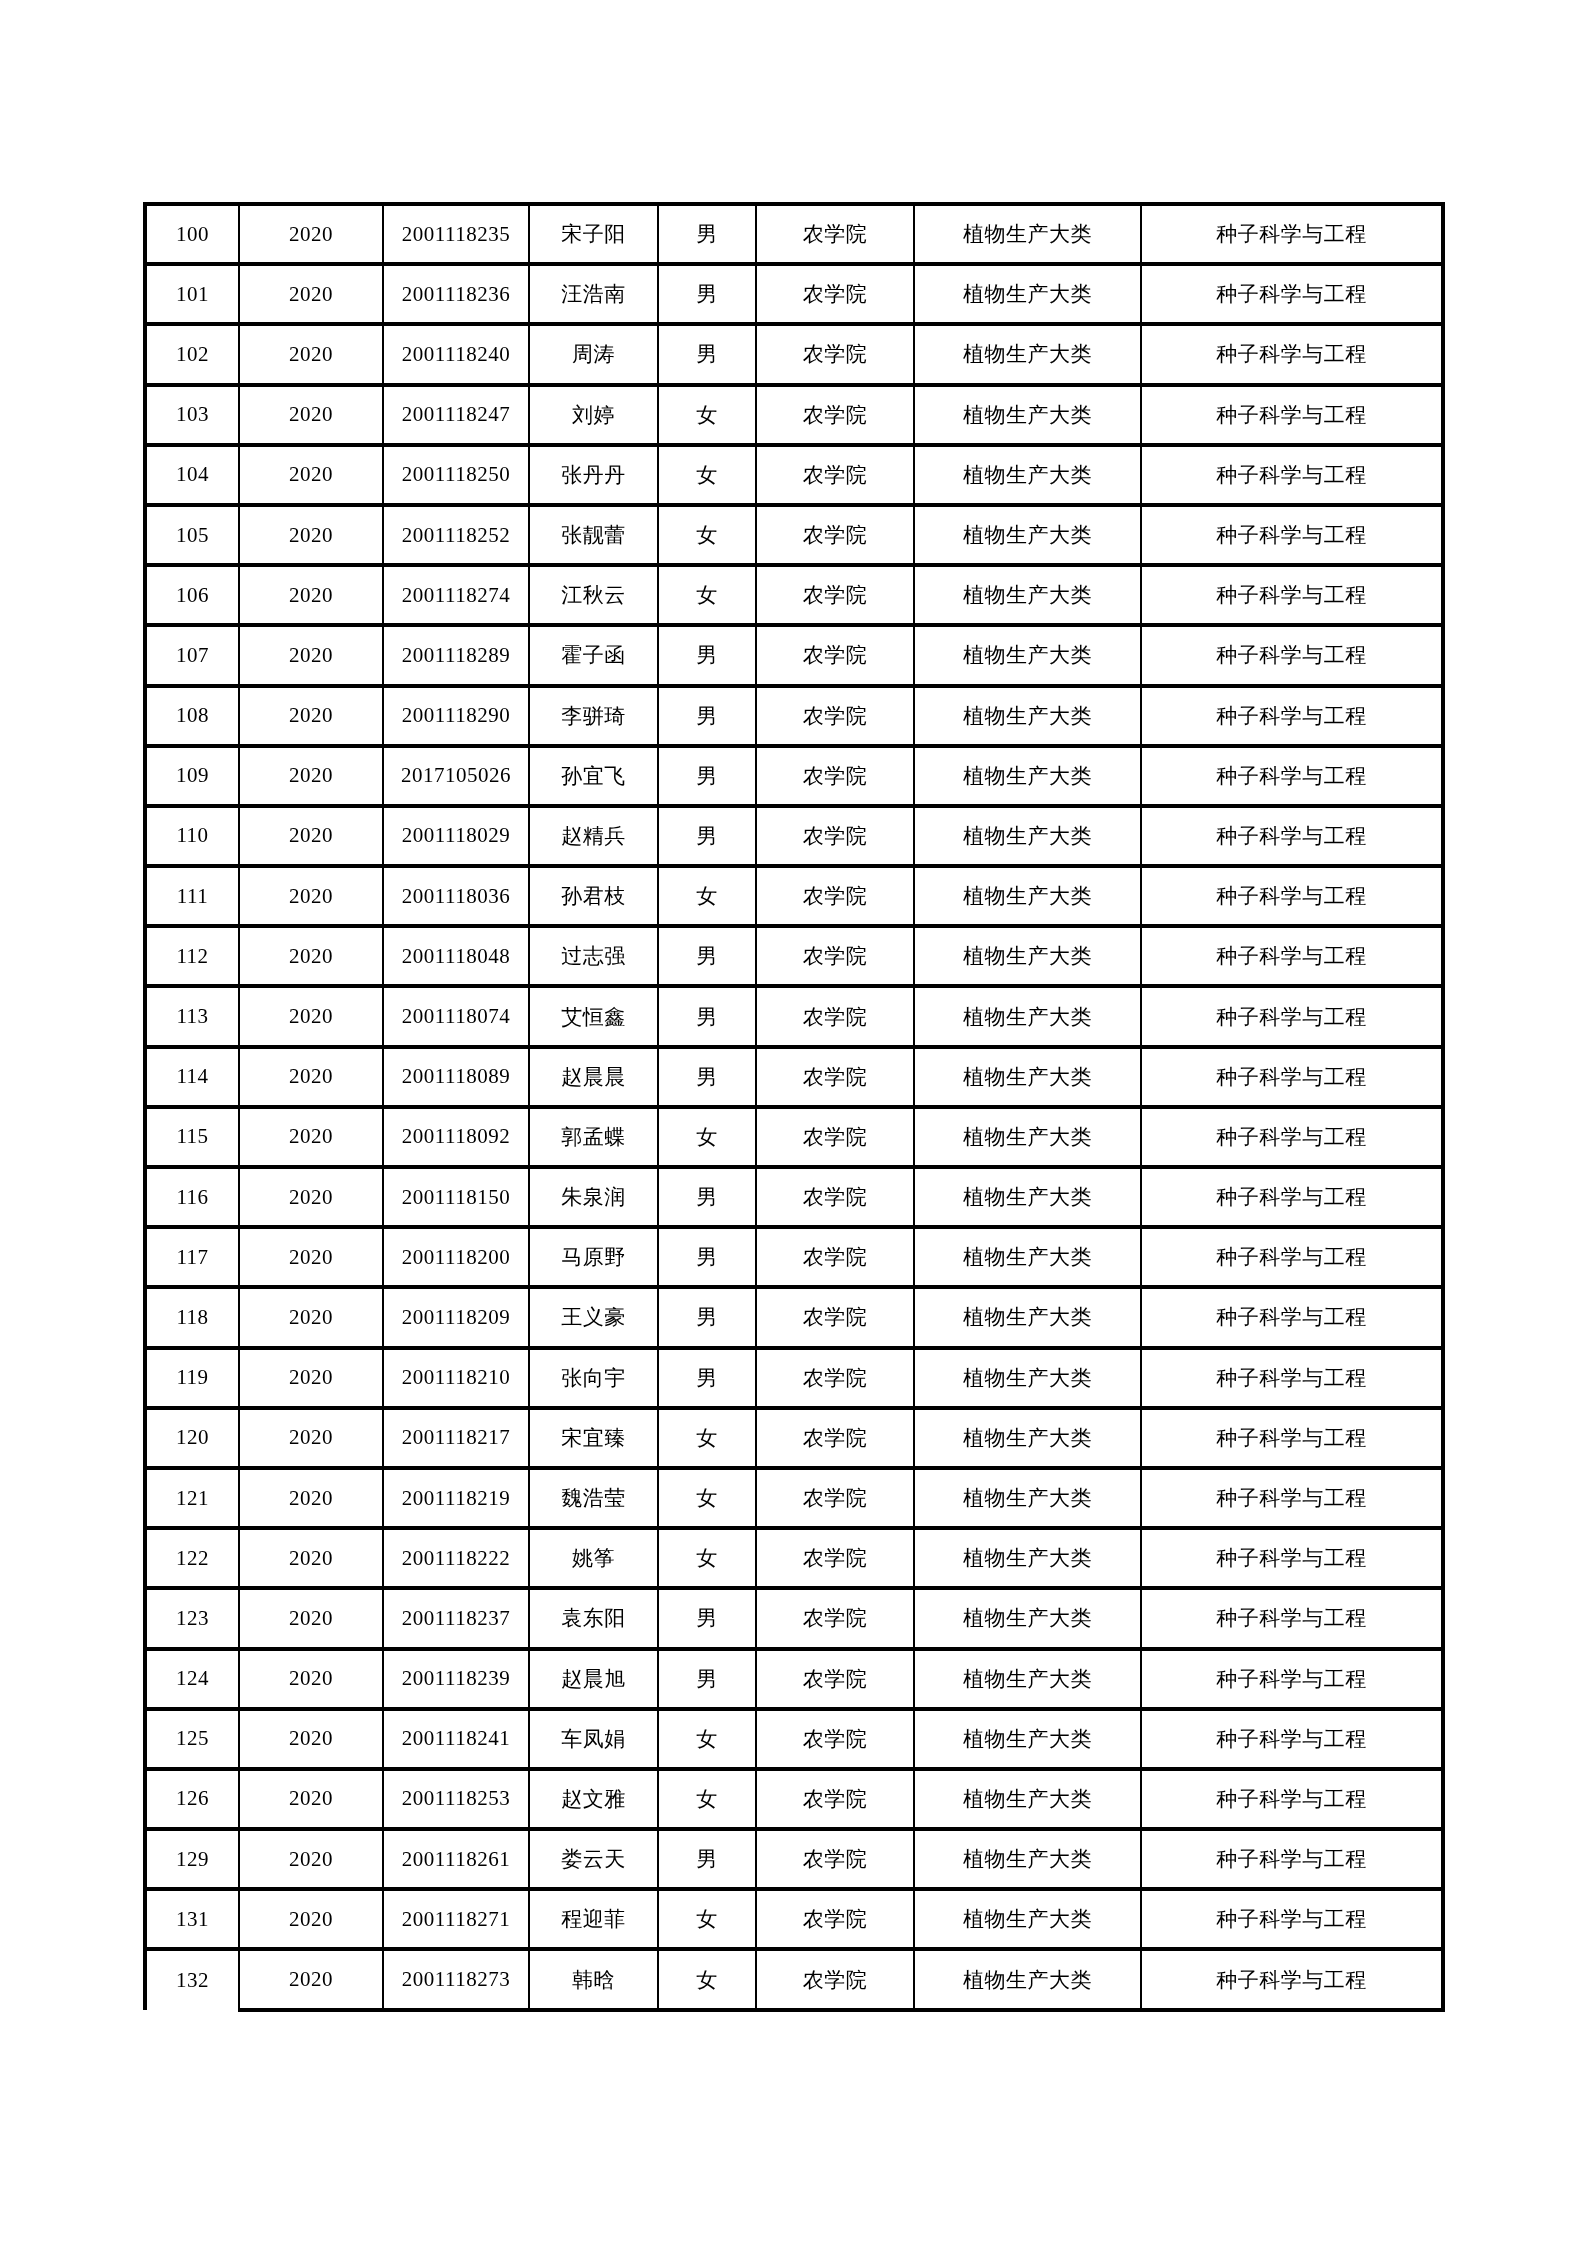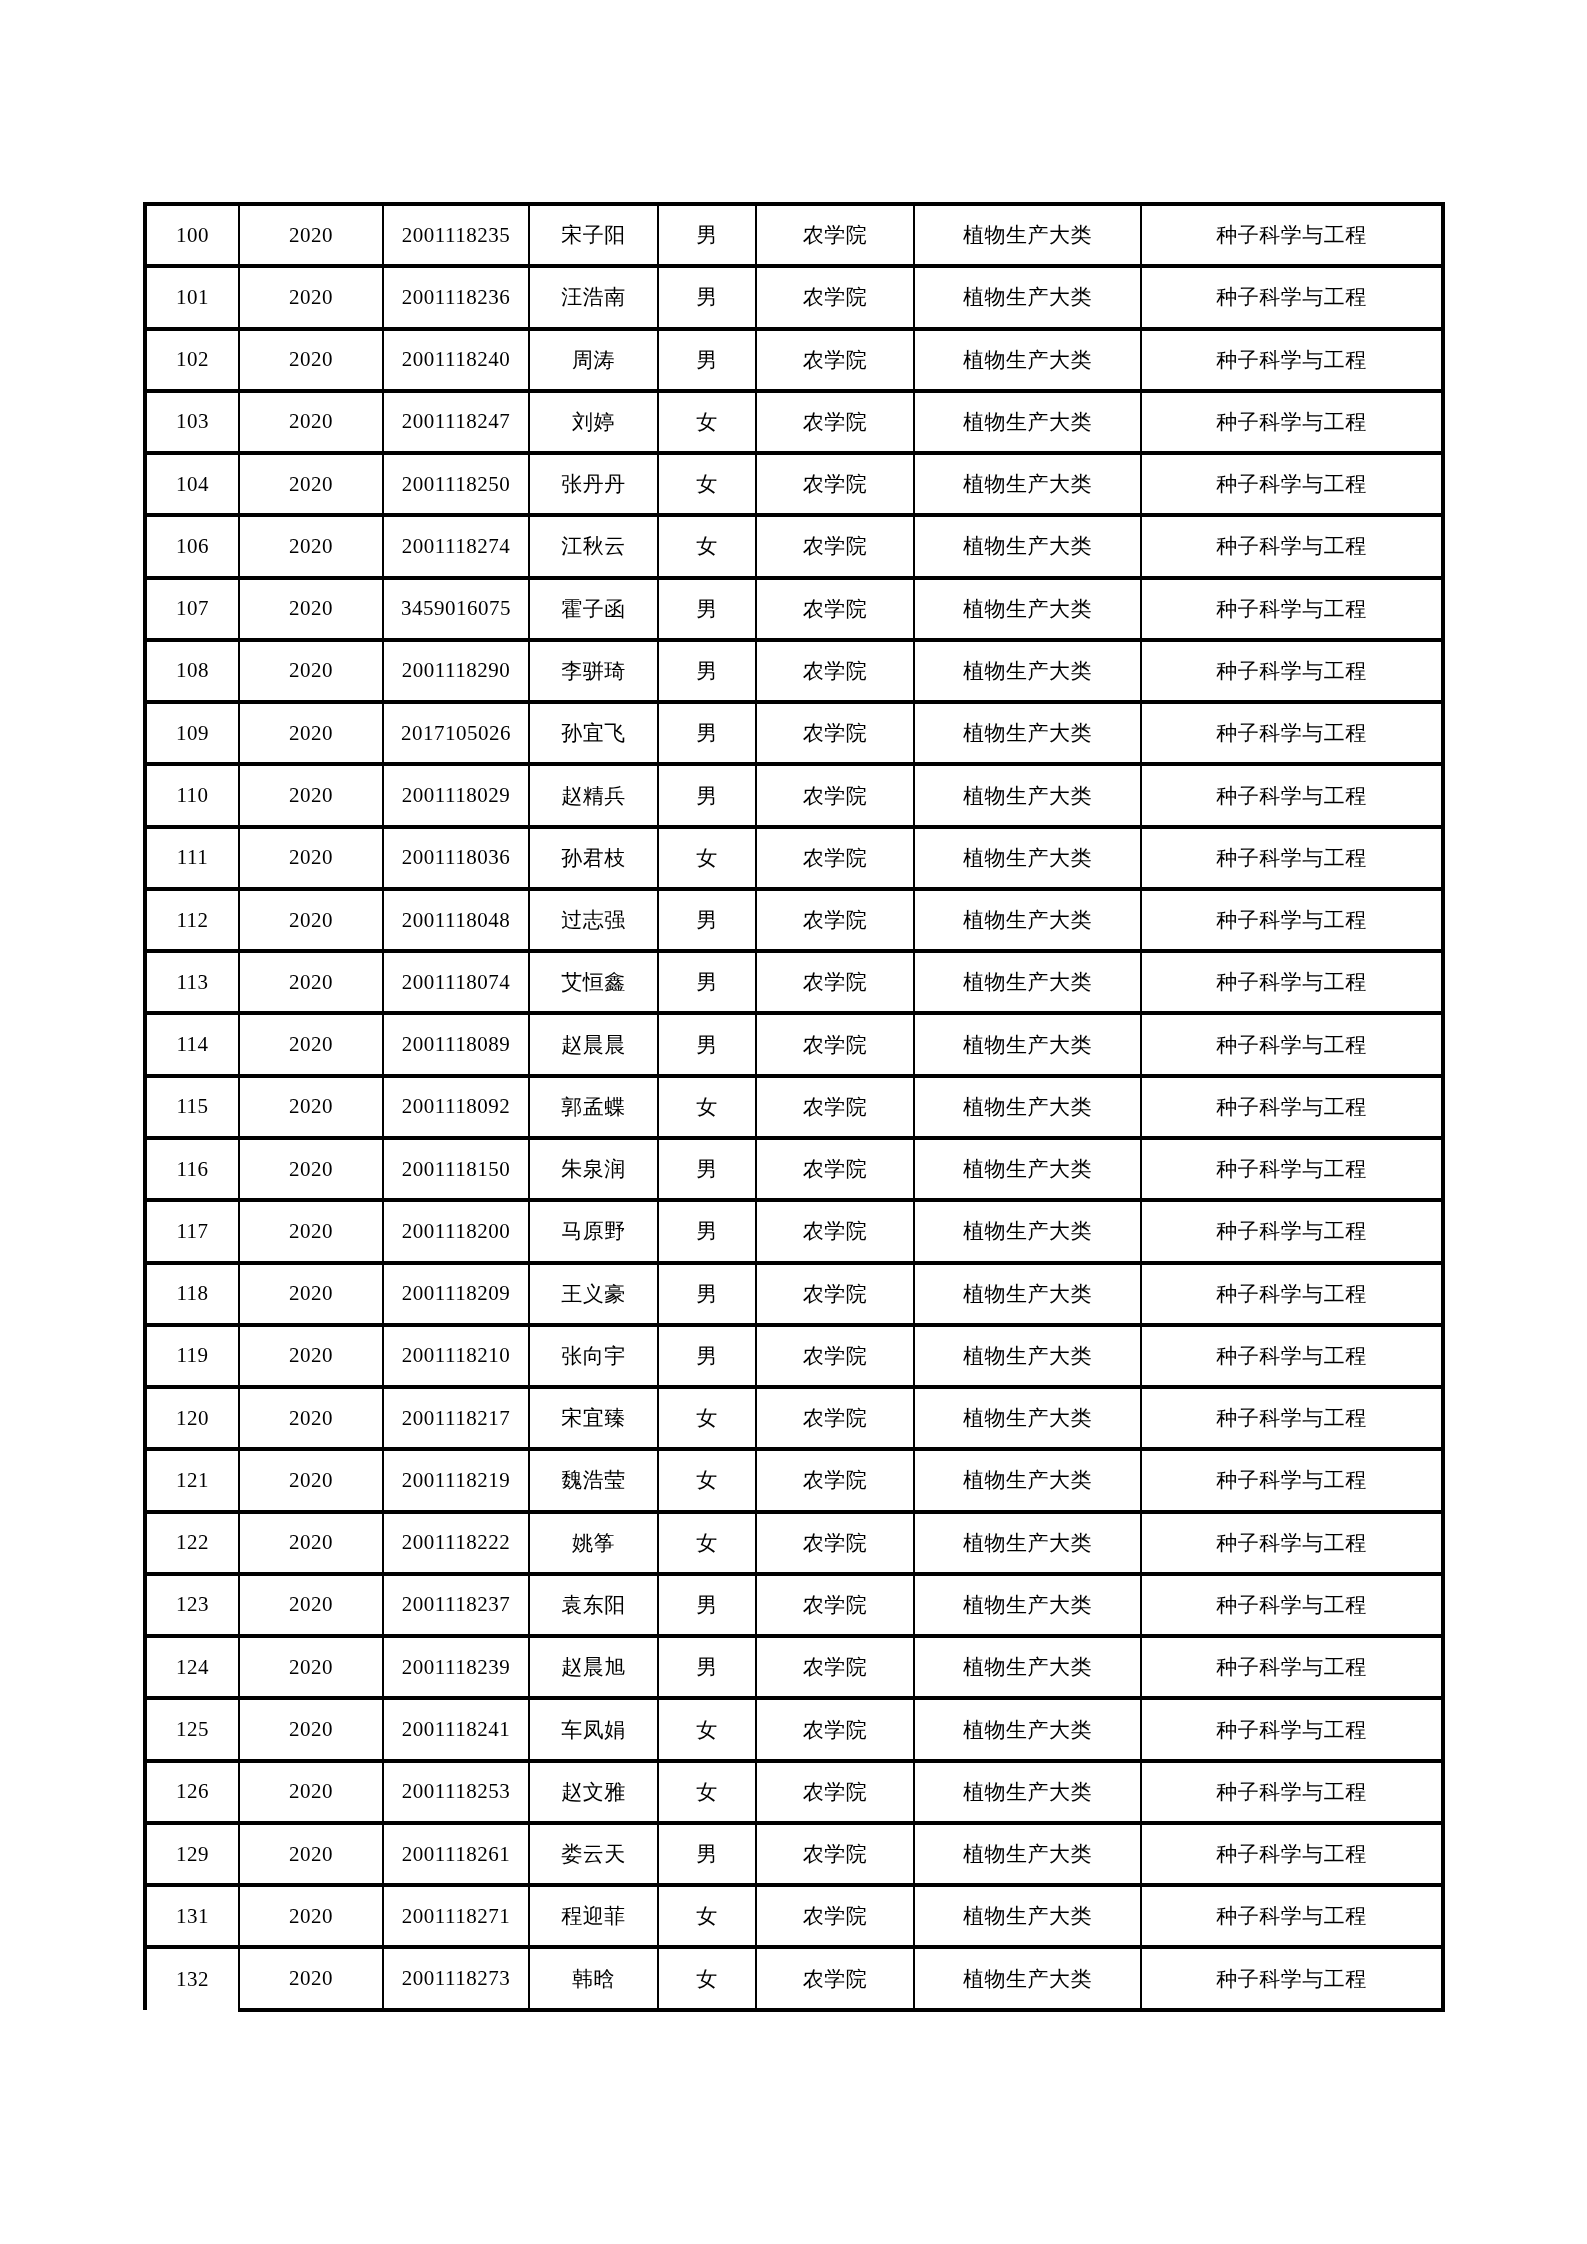--- a/index.html
+++ b/index.html
@@ -110,33 +110,43 @@
           <td>104</td>
           <td>2020</td>
           <td>2001118250</td>
           <td>张丹丹</td>
           <td>女</td>
           <td>农学院</td>
           <td>植物生产大类</td>
           <td>种子科学与工程</td>
         </tr>
         <tr>
+          <td>105</td>
+          <td>2020</td>
+          <td>2001118252</td>
+          <td>张靓蕾</td>
+          <td>女</td>
+          <td>农学院</td>
+          <td>植物生产大类</td>
+          <td>种子科学与工程</td>
+        </tr>
+        <tr>
           <td>106</td>
           <td>2020</td>
           <td>2001118274</td>
           <td>江秋云</td>
           <td>女</td>
           <td>农学院</td>
           <td>植物生产大类</td>
           <td>种子科学与工程</td>
         </tr>
         <tr>
           <td>107</td>
           <td>2020</td>
-          <td>3459016075</td>
+          <td>2001118289</td>
           <td>霍子函</td>
           <td>男</td>
           <td>农学院</td>
           <td>植物生产大类</td>
           <td>种子科学与工程</td>
         </tr>
         <tr>
           <td>108</td>
           <td>2020</td>
           <td>2001118290</td>

